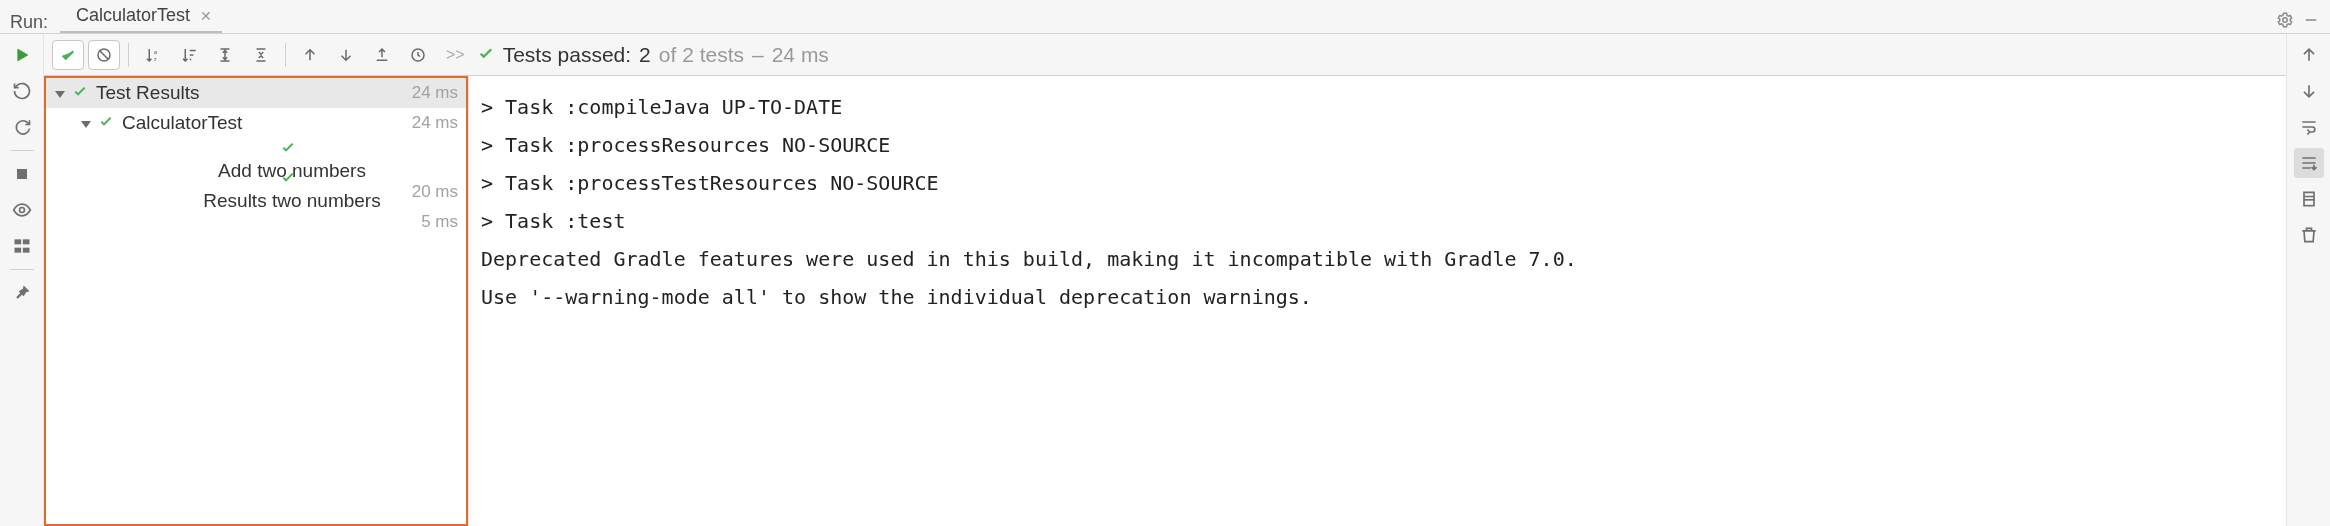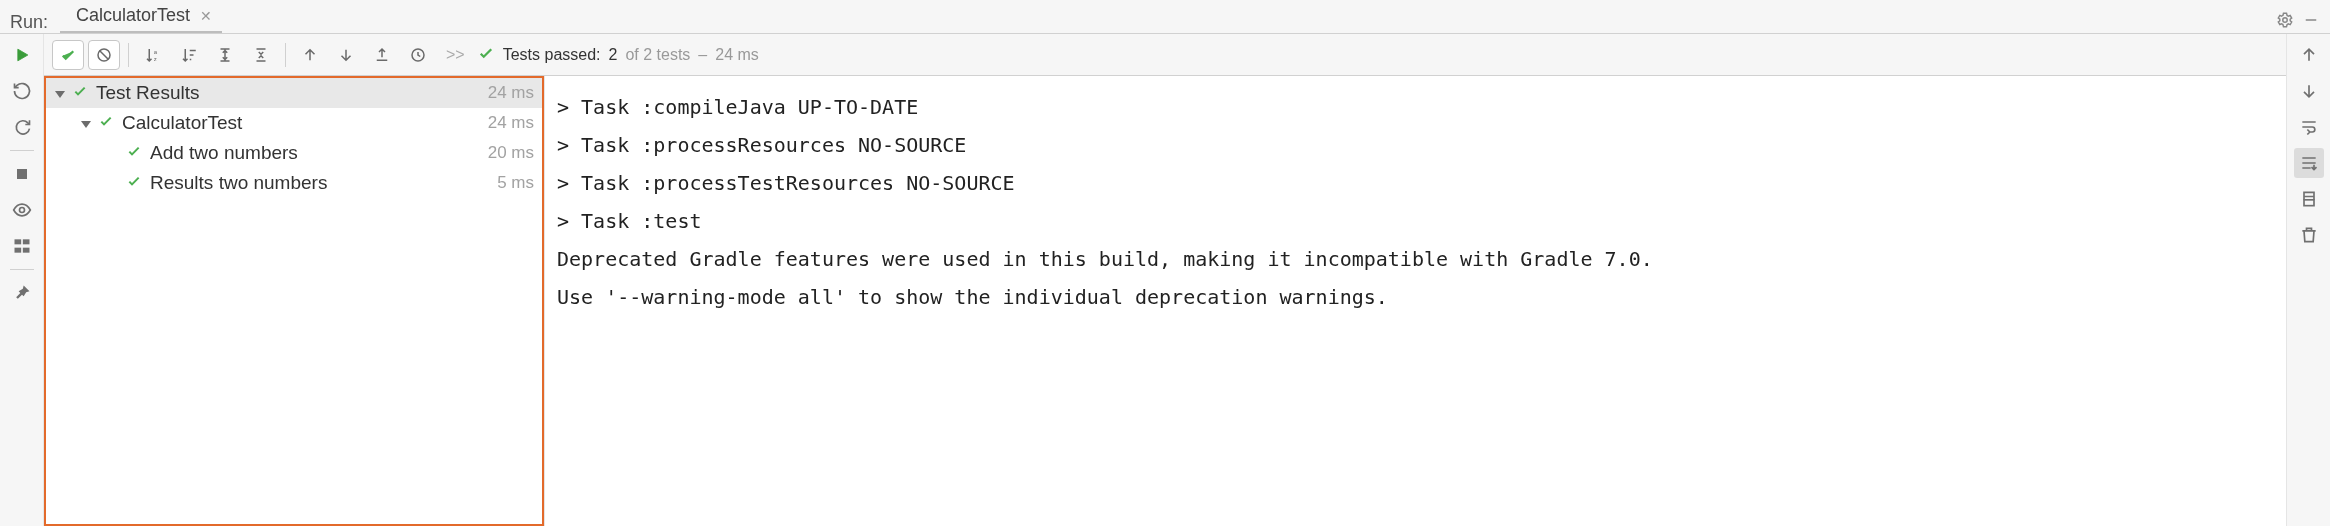--- a/index.html
+++ b/index.html
@@ -111,36 +111,36 @@
   .tb-btn.boxed {
     border: 1px solid #c7c7c7;
     background: #fff;
   }
   .tb-btn svg { width: 18px; height: 18px; }
   .tb-btn.green svg path { fill:#4caf50; stroke:#4caf50; }
   .tb-sep { width:1px; height:24px; background:#d0d0d0; margin: 0 4px; }
   .toolbar .chev { color:#aaa; font-size:16px; margin: 0 8px; }
   .toolbar .status {
     display:flex; align-items:center; gap:8px;
-    font-size: 16px;
+    font-size: 21px;
   }
   .toolbar .status .check { color:#4caf50; }
   .toolbar .status .strong { color:#333; font-weight:500; }
   .toolbar .status .muted { color:#999; }
 
   
   .content {
     flex:1;
     display:flex;
     min-height:0;
     background:#fff;
   }
 
   .tree-pane {
-    width: 500px;
+    width: 424px;
     border: 2px solid #e36a2b;
     border-top-width: 2px;
     position: relative;
     background:#fff;
     border-right: 2px solid #e36a2b;
   }
 
   .tree-row {
     display:flex; align-items:center;
     height: 30px;
@@ -152,21 +152,21 @@
   }
   .tree-row .chevron {
     width: 16px; display:inline-flex; justify-content:center;
     color:#6c6c6c; font-size:14px; margin-right:4px;
   }
   .tree-row .tick {
     color:#4caf50; margin-right:8px;
   }
   .tree-row.level-0 { background:#e8e8e8; }
   .tree-row.level-1 { padding-left: 32px; }
-  .tree-row.level-2 { padding-left: 80px; }
+  .tree-row.level-2 { padding-left: 80px; flex-direction: column; }
   .tree-row .label { color:#333; }
 
   .console-pane {
     flex:1;
     padding: 8px 12px 0 12px;
     font-family: "SF Mono", Menlo, Consolas, monospace;
     font-size: 20px;
     line-height: 1.5;
     color:#222;
     overflow:auto;

